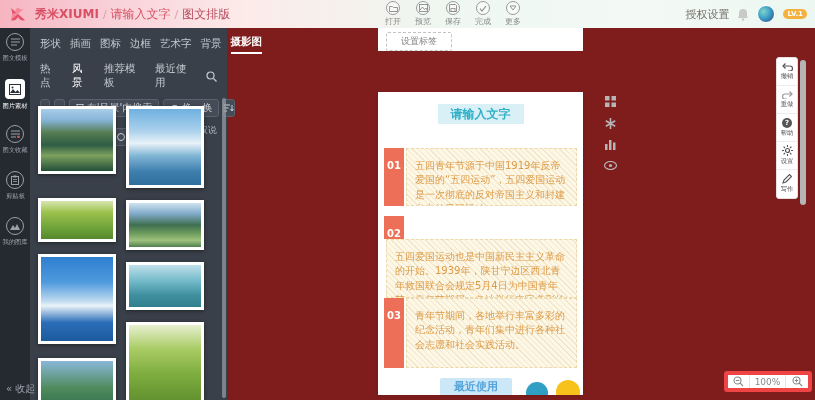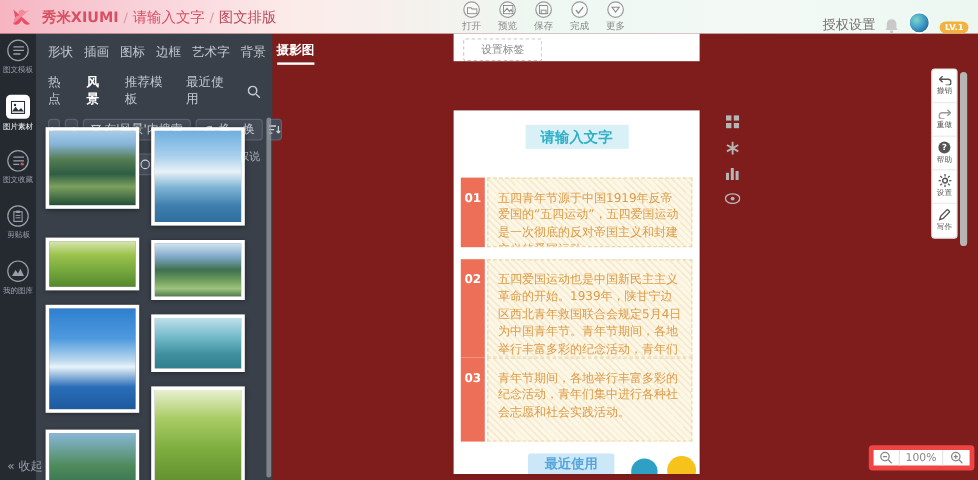--- a/index.html
+++ b/index.html
@@ -12,21 +12,21 @@
     display:flex; align-items:center; z-index:5; }
   .logo { width:20px; height:20px; margin:0 7px 0 8px; }
   .brand { font-size:12px; font-weight:bold; color:#d94f63; }
   .crumb-sep { color:#dd9aa5; font-size:11px; margin:0 4px; }
   .crumb { font-size:12px; color:#d94f63; cursor:pointer; }
   .crumb.dark { color:#b8485c; }
   .tb-actions { position:absolute; left:378px; top:1px; width:168px; display:flex; justify-content:flex-start; }
   .tb-act { display:flex; flex-direction:column; align-items:center; cursor:pointer; width:30px; }
   .tb-act .cir { width:14px; height:14px; border:1px solid #9a9a9a; border-radius:50%; display:flex; align-items:center; justify-content:center; background:rgba(255,255,255,.5); }
   .tb-act .lbl { font-size:8px; color:#8a8a8a; margin-top:1px; white-space:nowrap; }
-  .tb-right { position:absolute; right:8px; top:0; height:28px; display:flex; align-items:flex-end; gap:8px; }
+  .tb-right { position:absolute; right:8px; top:0; height:28px; display:flex; align-items:center; gap:8px; }
   .auth { font-size:11px; color:#77706e; cursor:pointer; }
   .avatar { width:18px; height:18px; border-radius:50%; cursor:pointer;
     background:radial-gradient(circle at 35% 35%,#7fd4c9 0%,#3f9ec9 45%,#2f6f9e 75%,#1f4f7e 100%); border:1px solid #fff; }
   .lv { font-size:7px; color:#fff; background:#f5b13d; border-radius:7px; padding:1px 4px; font-weight:bold; }
 
   
   .rail { position:absolute; left:0; top:28px; width:30px; height:372px; background:#252a31; z-index:4; }
   .rail-item { width:30px; height:46px; display:flex; flex-direction:column; align-items:center; padding-top:5px; cursor:pointer; }
   .rail-item .ric { width:18px; height:18px; border:1px solid #9aa0a8; border-radius:50%; display:flex; align-items:center; justify-content:center; }
   .rail-item.active .ric { border:none; border-radius:4px; background:#fff; width:20px; height:20px; }
@@ -34,21 +34,21 @@
   .rail-item.active .rlbl { color:#ffffff; }
   .collapse { position:absolute; left:6px; bottom:4px; font-size:10px; color:#99a0a8; cursor:pointer; z-index:6; }
 
   
   .panel { position:absolute; left:30px; top:28px; width:197px; height:372px; background:#3a4049; z-index:3; }
   .tabs { display:flex; gap:9px; padding:7px 8px 0 10px; align-items:flex-end; }
   .tab { font-size:10.5px; color:#c3c9d1; cursor:pointer; white-space:nowrap; padding-bottom:3px; }
   .tab.active { color:#fff; font-weight:bold; border-bottom:2px solid #fff; }
   .subtabs { display:flex; gap:13px; padding:8px 10px 0 10px; align-items:center; }
   .subtab { font-size:10.5px; color:#c3c9d1; cursor:pointer; }
-  .subtab.active { color:#ffffff; font-weight:bold; }
+  .subtab.active { color:#ffffff; font-weight:normal; }
   .search-ic { margin-left:auto; cursor:pointer; }
   .ptools { display:flex; gap:4px; padding:9px 8px 0 10px; align-items:center; }
   .pbtn { height:18px; background:#454c57; border:1px solid #5a6270; border-radius:3px; color:#cdd2d9;
     font-size:10px; display:flex; align-items:center; justify-content:center; padding:0 6px; cursor:pointer; gap:3px; white-space:nowrap; }
   .pbtn.sq { width:20px; padding:0; }
   .pfilters { display:flex; gap:4px; padding:7px 8px 0 10px; align-items:center; }
   .ckc { width:8px; height:8px; border:1px solid #cdd2d9; border-radius:50%; display:inline-block; }
   .copyright { margin-left:auto; font-size:9px; color:#aeb5bd; display:flex; align-items:center; gap:3px; cursor:pointer; }
   .infodot { width:8px; height:8px; background:#aeb5bd; border-radius:50%; color:#3a4049; font-size:7px; line-height:8px; text-align:center; font-weight:bold; }
   .panel-scroll { position:absolute; left:192px; top:70px; width:4px; height:300px; background:#9aa0a8; border-radius:2px; opacity:.7; cursor:pointer; }
@@ -70,21 +70,21 @@
   .page { position:absolute; left:378px; top:92px; width:205px; height:303px; background:#fff;
     box-shadow:0 1px 4px rgba(0,0,0,.12); overflow:hidden; z-index:2; }
   .title-pill { position:absolute; left:50%; transform:translateX(-50%); top:12px; width:86px; height:20px;
     background:#d9f0f7; color:#2fb0c7; font-size:12px; font-weight:bold; text-align:center; line-height:20px; cursor:pointer; }
   .item { position:absolute; left:6px; right:6px; display:flex; cursor:pointer; }
   .item .num { width:20px; background:#ee6f57; color:#fff; font-size:10px; font-weight:bold; text-align:center; padding-top:12px; flex:none; }
   .item .txt { flex:1; margin-left:2px; padding:10px 8px; font-size:10px; line-height:1.44; color:#dd9a45; overflow:hidden;
     border:1px dashed #ecd9ab;
     background:repeating-linear-gradient(45deg,#fdf7e6 0px,#fdf7e6 3px,#f3e6ca 3px,#f3e6ca 4px); }
   .it1 { top:56px;  height:58px; }
-  .it2 { top:124px; height:82px; }
+  .it2 { top:124px; height:82px;flex-direction:column; }
   .it3 { top:206px; height:70px; }
   .foot-pill { position:absolute; left:62px; top:286px; width:72px; height:18px; background:#cce7f8; color:#54a4d9;
     font-size:11px; font-weight:bold; text-align:center; line-height:18px; border-radius:2px; cursor:pointer; }
   .dot-blue  { position:absolute; left:148px; top:290px; width:22px; height:22px; border-radius:50%; background:#2f9fc4; cursor:pointer; }
   .dot-yellow{ position:absolute; left:178px; top:288px; width:24px; height:24px; border-radius:50%; background:#f6c21b; cursor:pointer; }
 
   
   .floaters { position:absolute; left:604px; top:96px; display:flex; flex-direction:column; gap:11px; align-items:center; z-index:2; }
   .floaters > div { cursor:pointer; }
 

